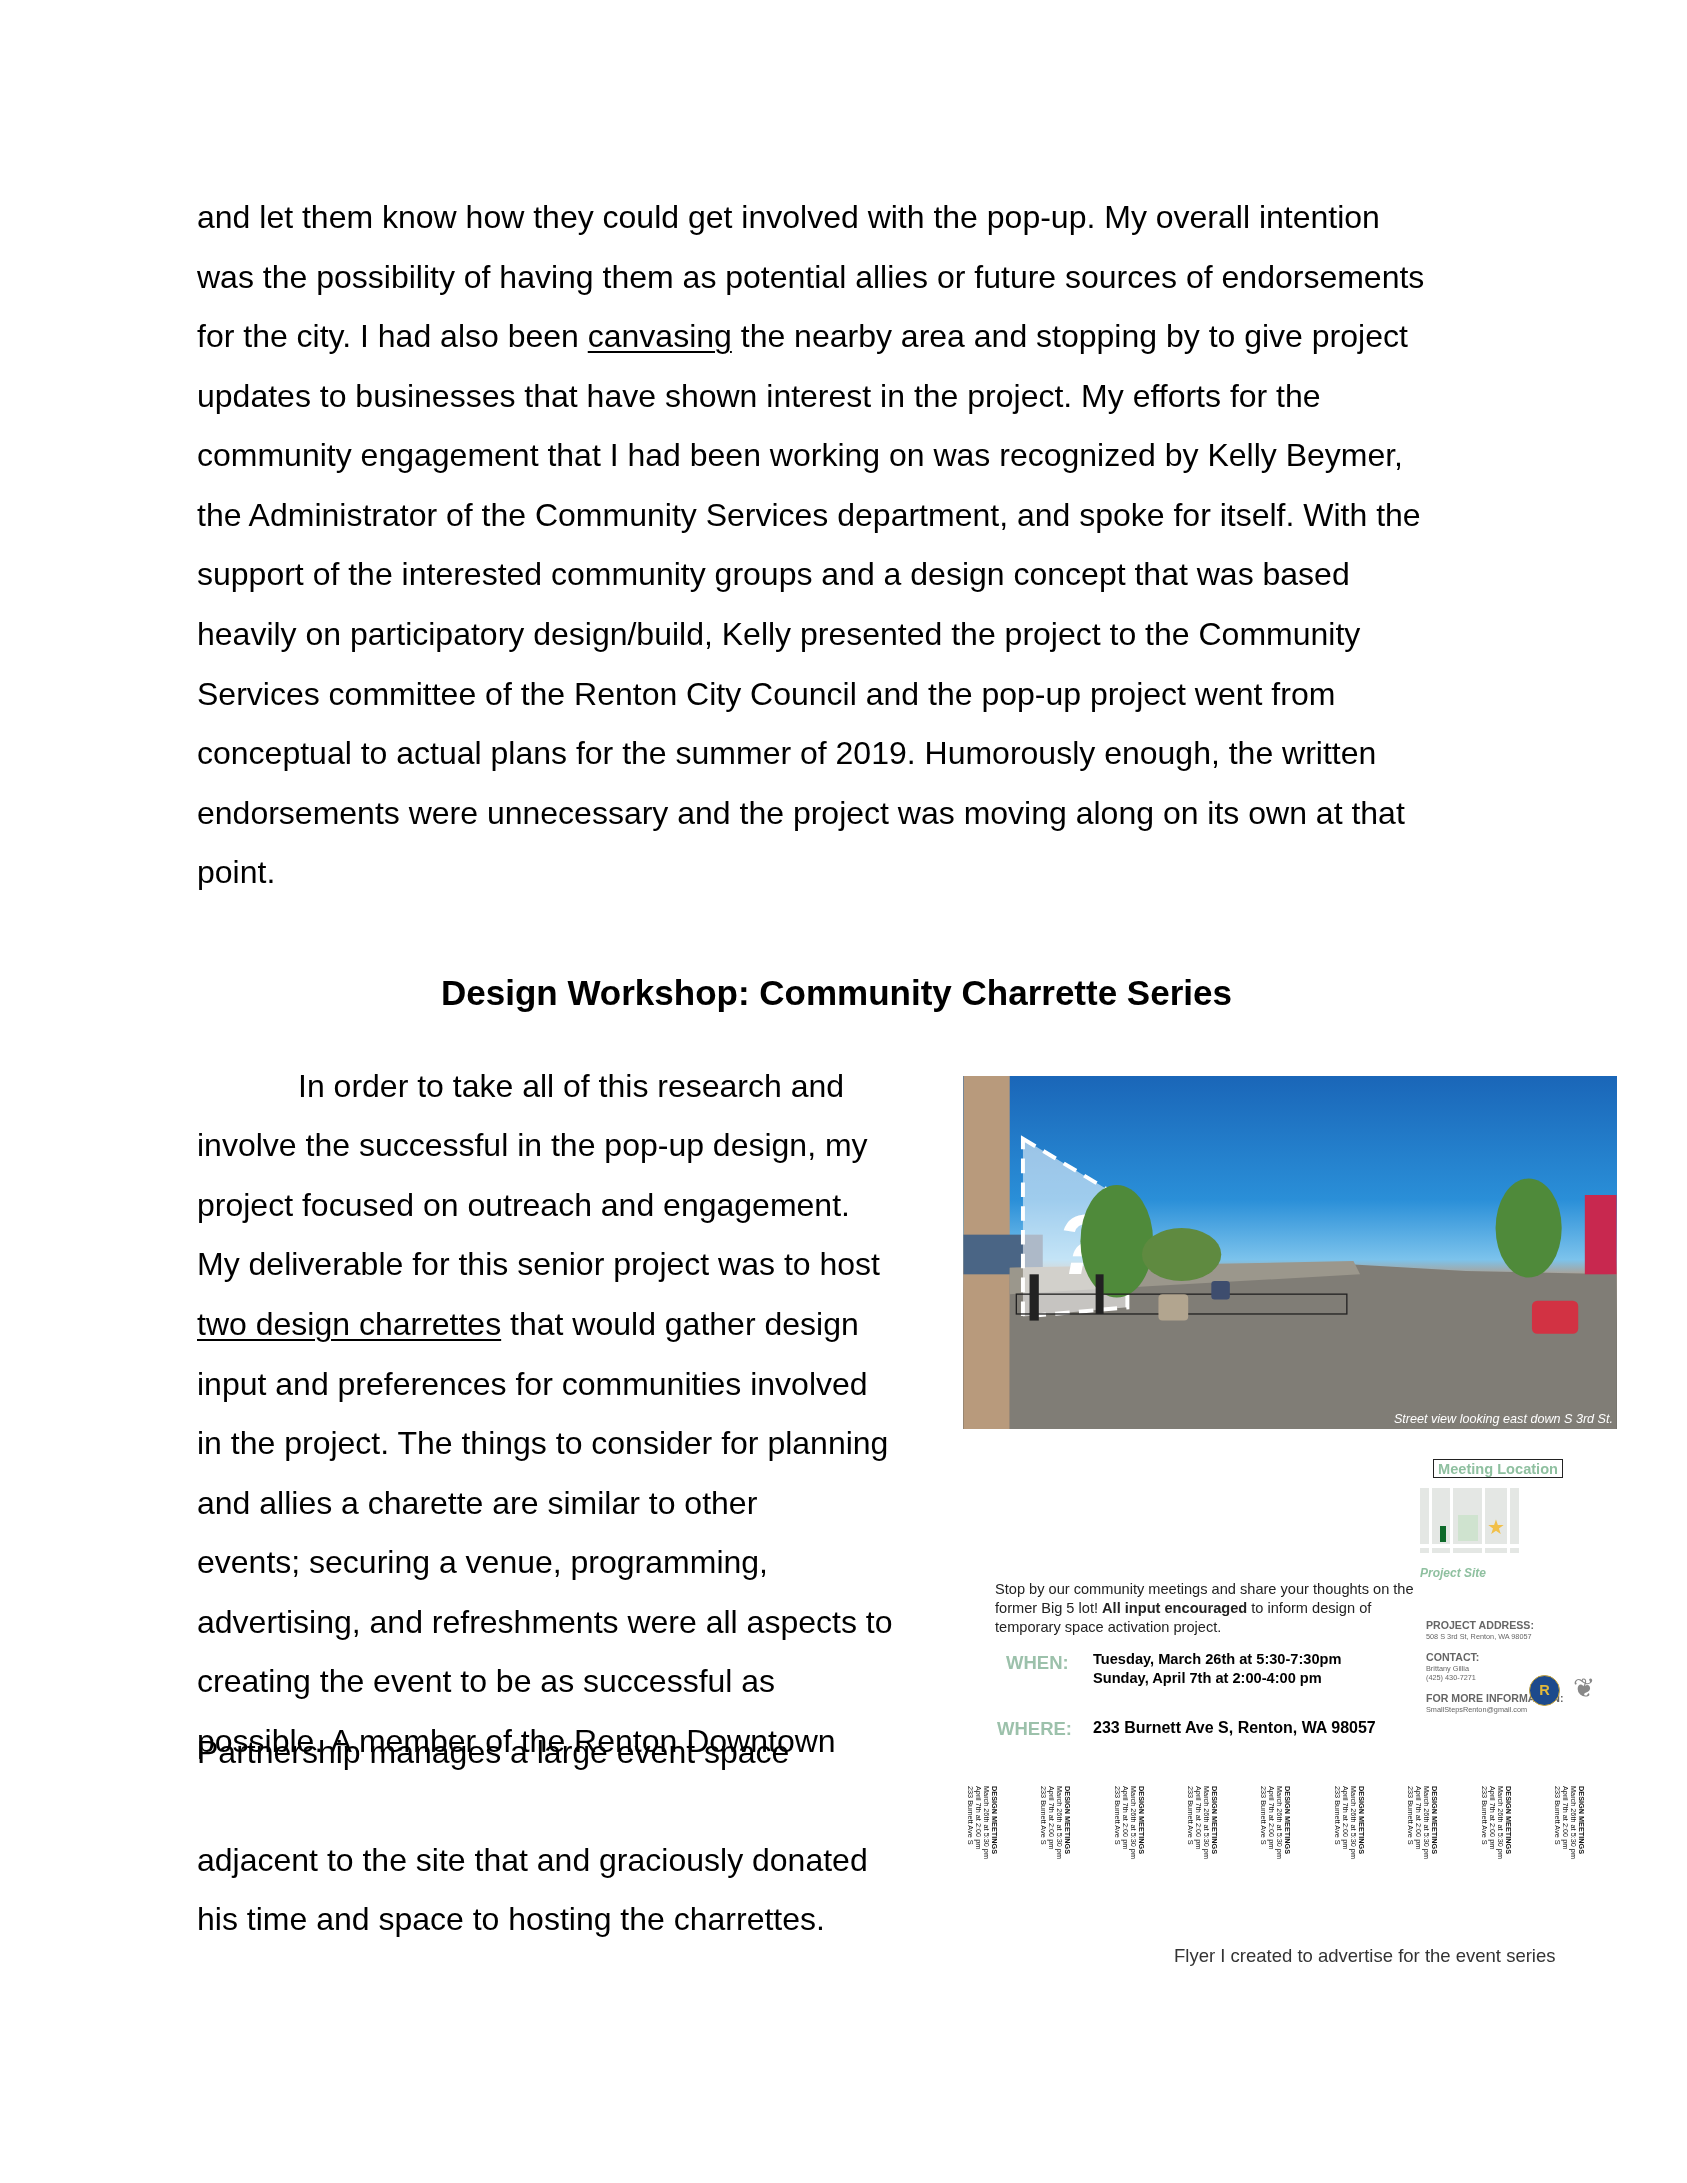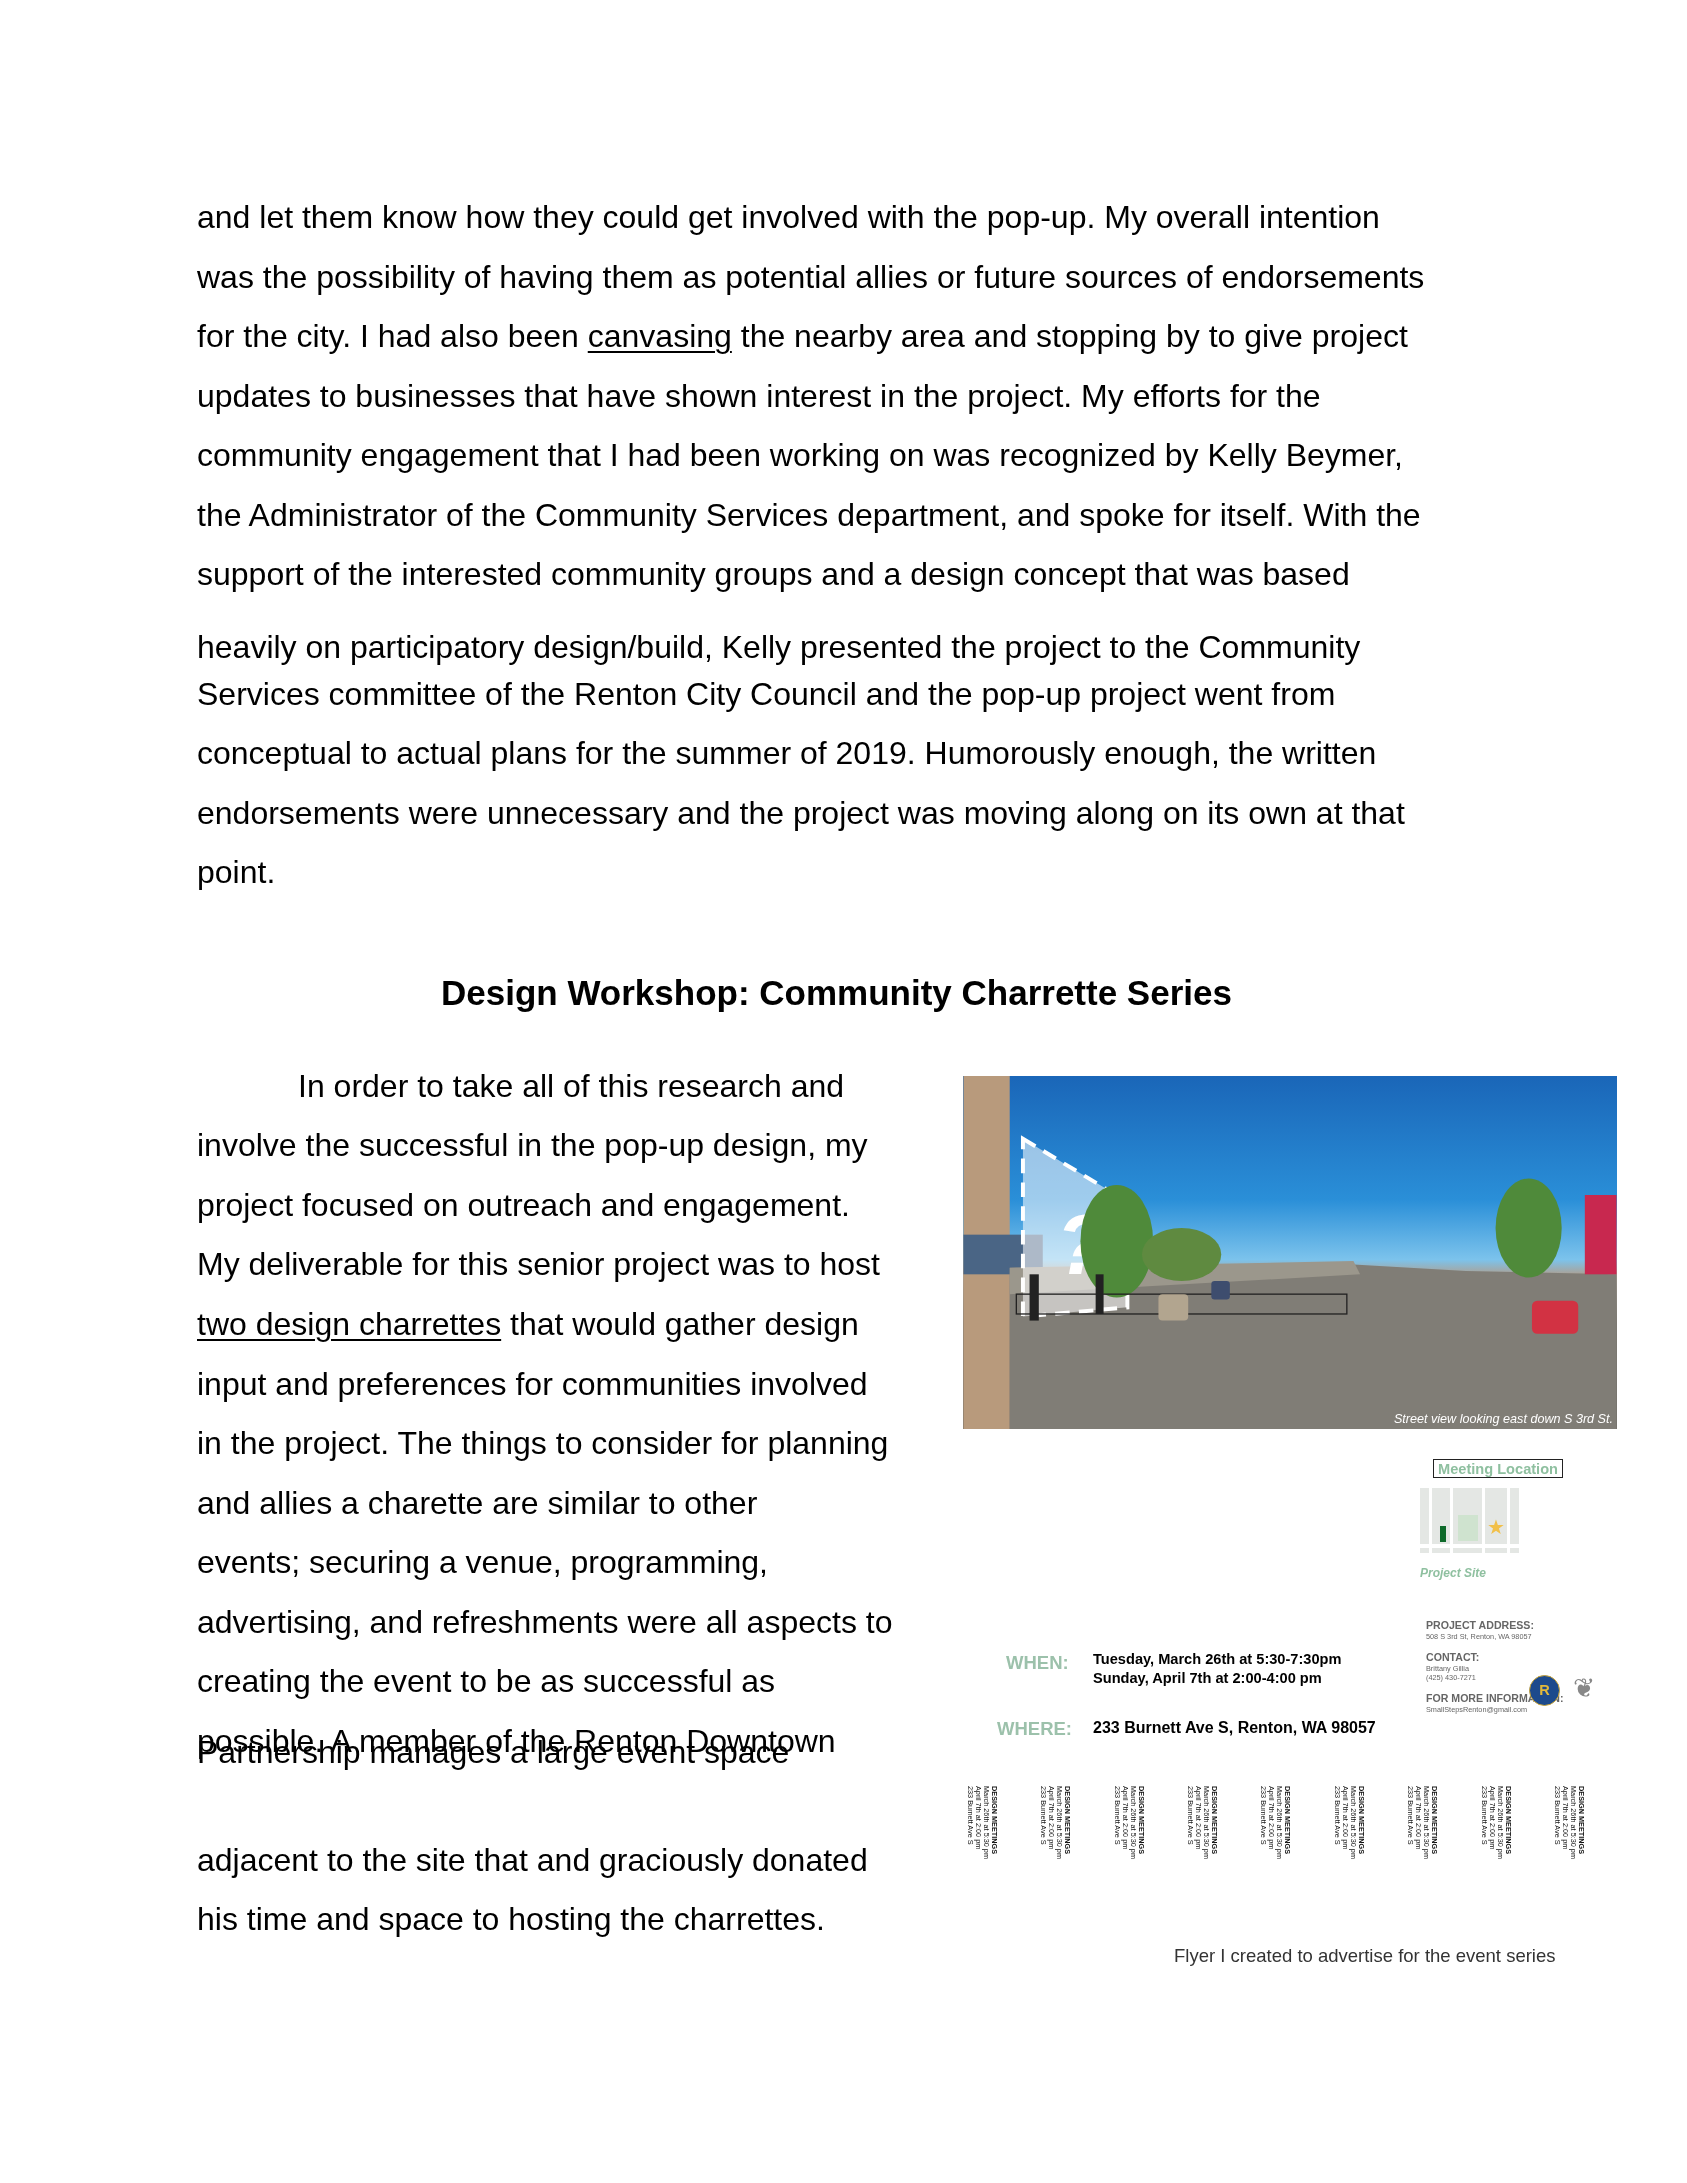--- a/index.html
+++ b/index.html
@@ -53,21 +53,21 @@
 <body>
 
 <div id="p1">
     <div class="line" style="top: 197px;">and let them know how they could get involved with the pop-up. My overall intention</div>
     <div class="line" style="top: 257px;">was the possibility of having them as potential allies or future sources of endorsements</div>
     <div class="line" style="top: 316px;"><span>for the city. I had also been </span><span class="u">canvasing</span><span> the nearby area and stopping by to give project</span></div>
     <div class="line" style="top: 376px;">updates to businesses that have shown interest in the project. My efforts for the</div>
     <div class="line" style="top: 435px;">community engagement that I had been working on was recognized by Kelly Beymer,</div>
     <div class="line" style="top: 495px;">the Administrator of the Community Services department, and spoke for itself. With the</div>
     <div class="line" style="top: 554px;">support of the interested community groups and a design concept that was based</div>
-    <div class="line" style="top: 614px; margin-top: 13px;">heavily on participatory design/build, Kelly presented the project to the Community</div>
+    <div class="line" style="top: 614px;">heavily on participatory design/build, Kelly presented the project to the Community</div>
     <div class="line" style="top: 674px;">Services committee of the Renton City Council and the pop-up project went from</div>
     <div class="line" style="top: 733px;">conceptual to actual plans for the summer of 2019. Humorously enough, the written</div>
     <div class="line" style="top: 793px;">endorsements were unnecessary and the project was moving along on its own at that</div>
     <div class="line" style="top: 852px;">point.</div>
   </div>
 
 <div class="heading">Design Workshop: Community Charrette Series</div>
 
 <div id="p2">
     <div class="line" style="top: 1066px; left: 298px;">In order to take all of this research and</div>
@@ -104,20 +104,23 @@
       <rect x="200" y="300" width="12" height="60" fill="#222"></rect>
       <rect x="295" y="330" width="45" height="40" rx="6" fill="#b2a58f"></rect>
       <rect x="375" y="310" width="28" height="28" rx="5" fill="#3e4d6e"></rect>
       <rect x="860" y="340" width="70" height="50" rx="8" fill="#d23243"></rect>
       <rect x="940" y="180" width="48" height="120" fill="#c8284f"></rect>
     </svg>
     <div class="photo-caption">Street view looking east down S 3rd St.</div>
   </div>
 
 
+  <div class="info">
+    <span>Stop by our community meetings and share your thoughts on the former Big 5 lot! </span><b>All input encouraged</b><span> to inform design of temporary space activation project.</span>
+  </div>
 
   <div class="when-lbl">WHEN:</div>
   <div class="when-val">
     <div>Tuesday, March 26th at 5:30-7:30pm</div>
     <div>Sunday, April 7th at 2:00-4:00 pm</div>
   </div>
   <div class="where-lbl">WHERE:</div>
   <div class="where-val">233 Burnett Ave S, Renton, WA 98057</div>
 
   <div class="map-label">Meeting Location</div>

